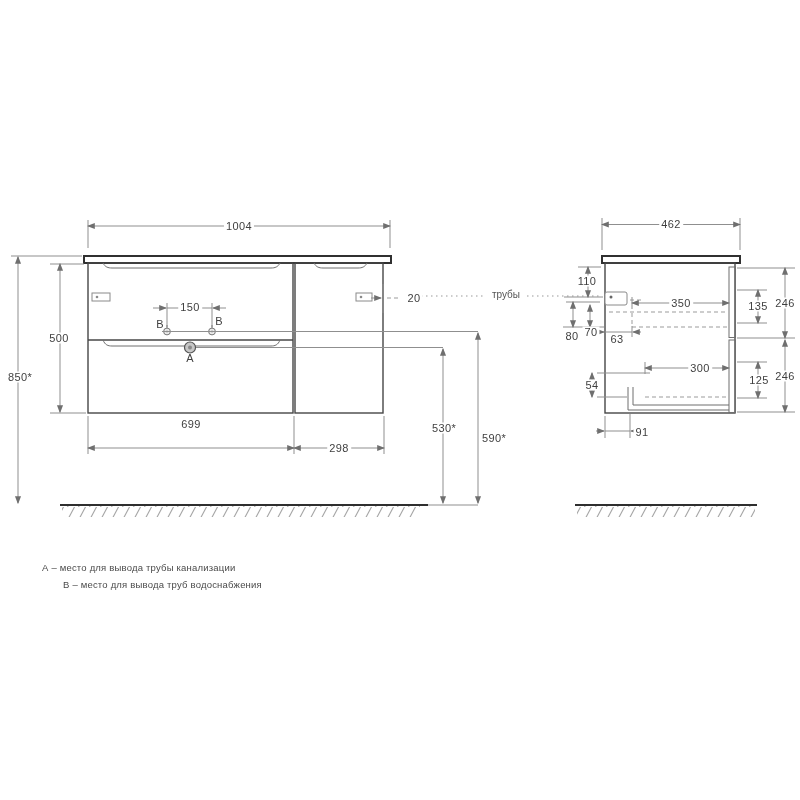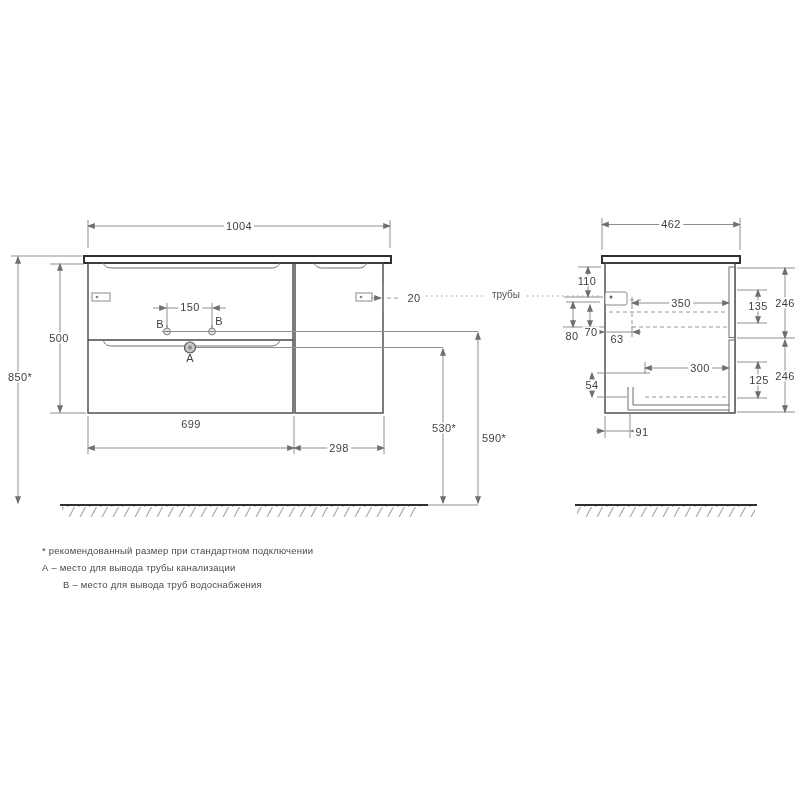--- a/index.html
+++ b/index.html
@@ -260,17 +260,16 @@
 <span class="dim" style="left:617px;top:339px;">63</span>
 <span class="dim" style="left:681px;top:303px;">350</span>
 <span class="dim" style="left:758px;top:306px;">135</span>
 <span class="dim" style="left:785px;top:303px;">246</span>
 <span class="dim" style="left:700px;top:368px;">300</span>
 <span class="dim" style="left:759px;top:380px;">125</span>
 <span class="dim" style="left:785px;top:376px;">246</span>
 <span class="dim" style="left:592px;top:385px;">54</span>
 <span class="dim" style="left:618px;top:432px;margin-left:24px;">91</span>
 
-<div class="note" style="left:42px;top:546px;">* рекомендованный размер при стандартном подключении</div>
 <div class="note" style="left:42px;top:563px;">А – место для вывода трубы канализации</div>
 <div class="note" style="left:42px;top:580px;padding-left:21px;">В – место для вывода труб водоснабжения</div>
 
 </div>
 
 </body></html>

